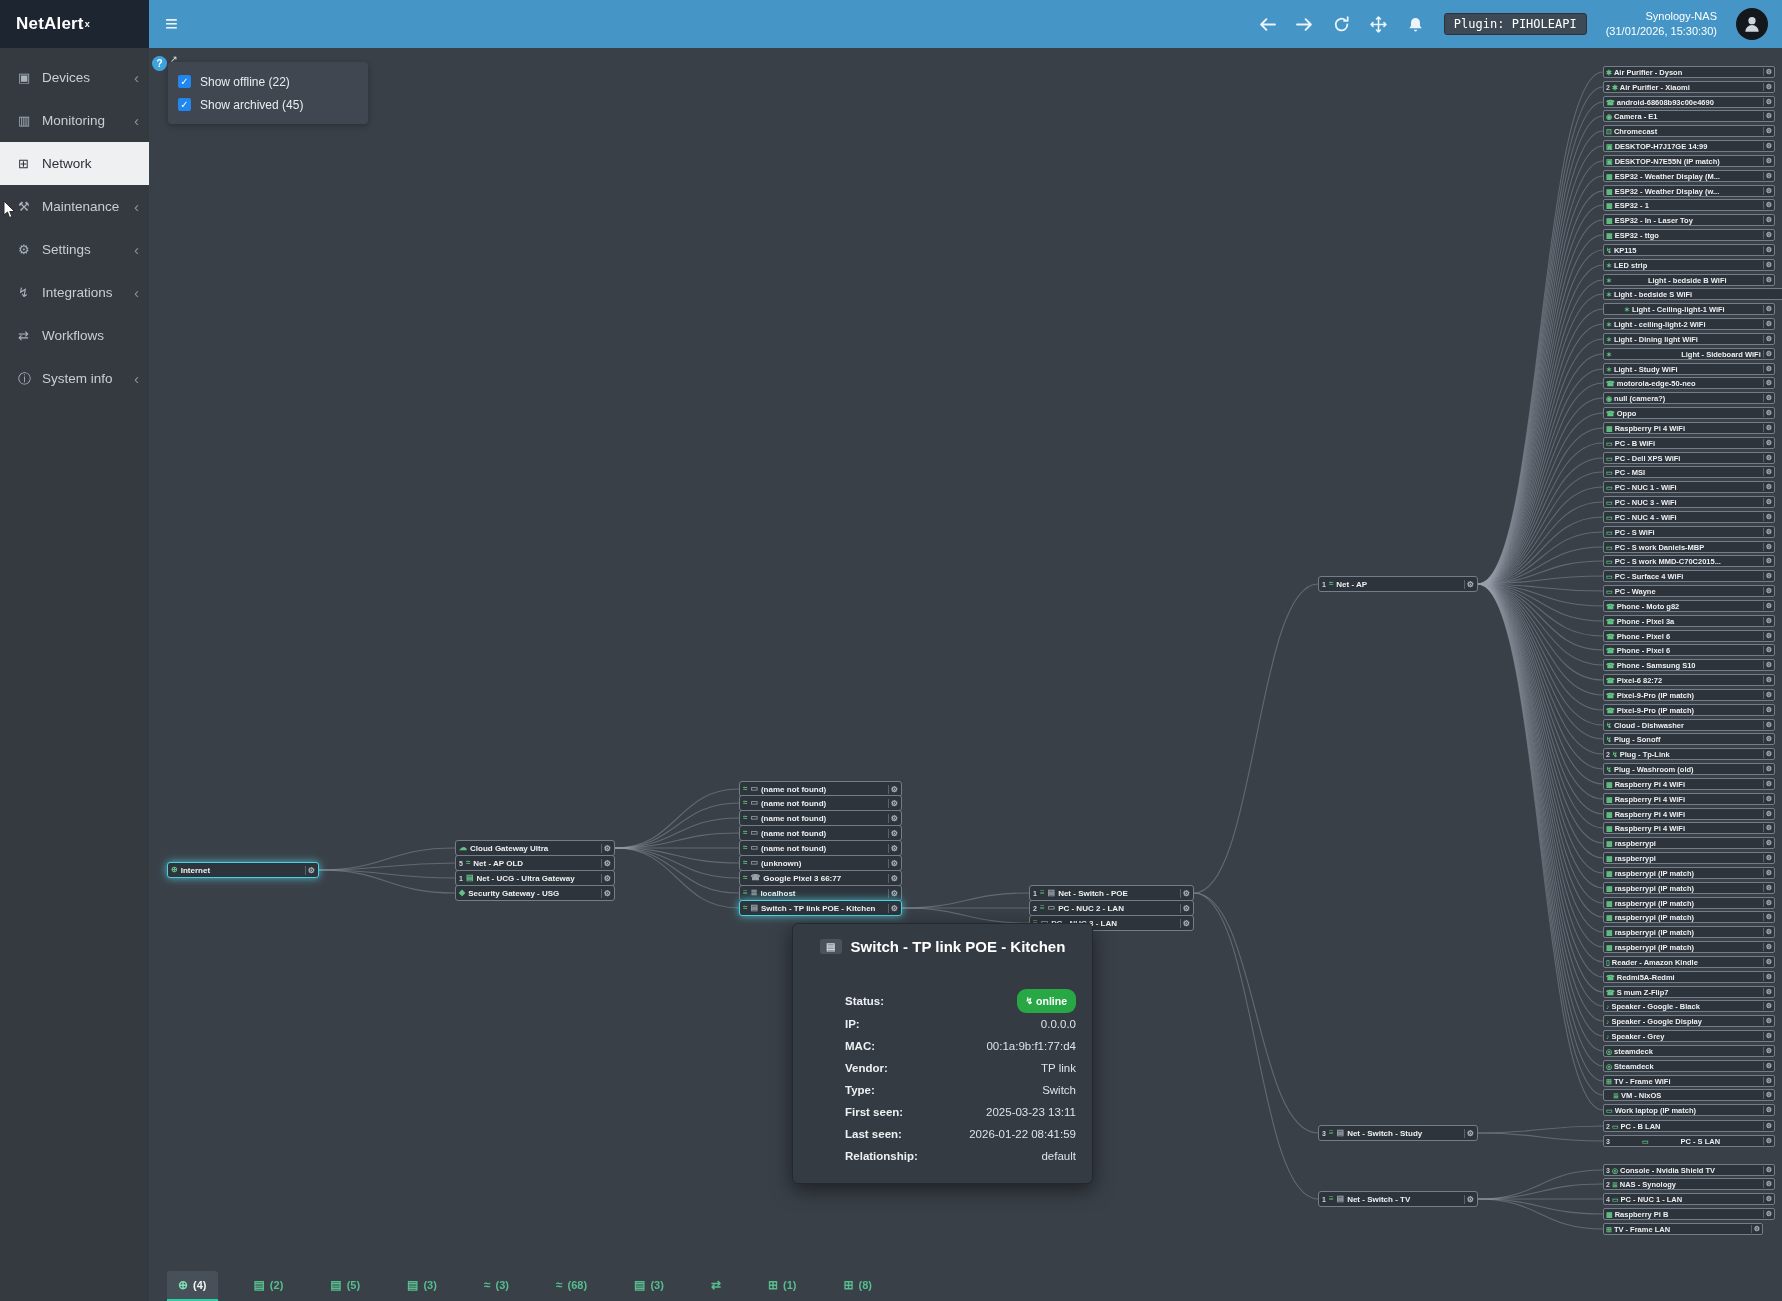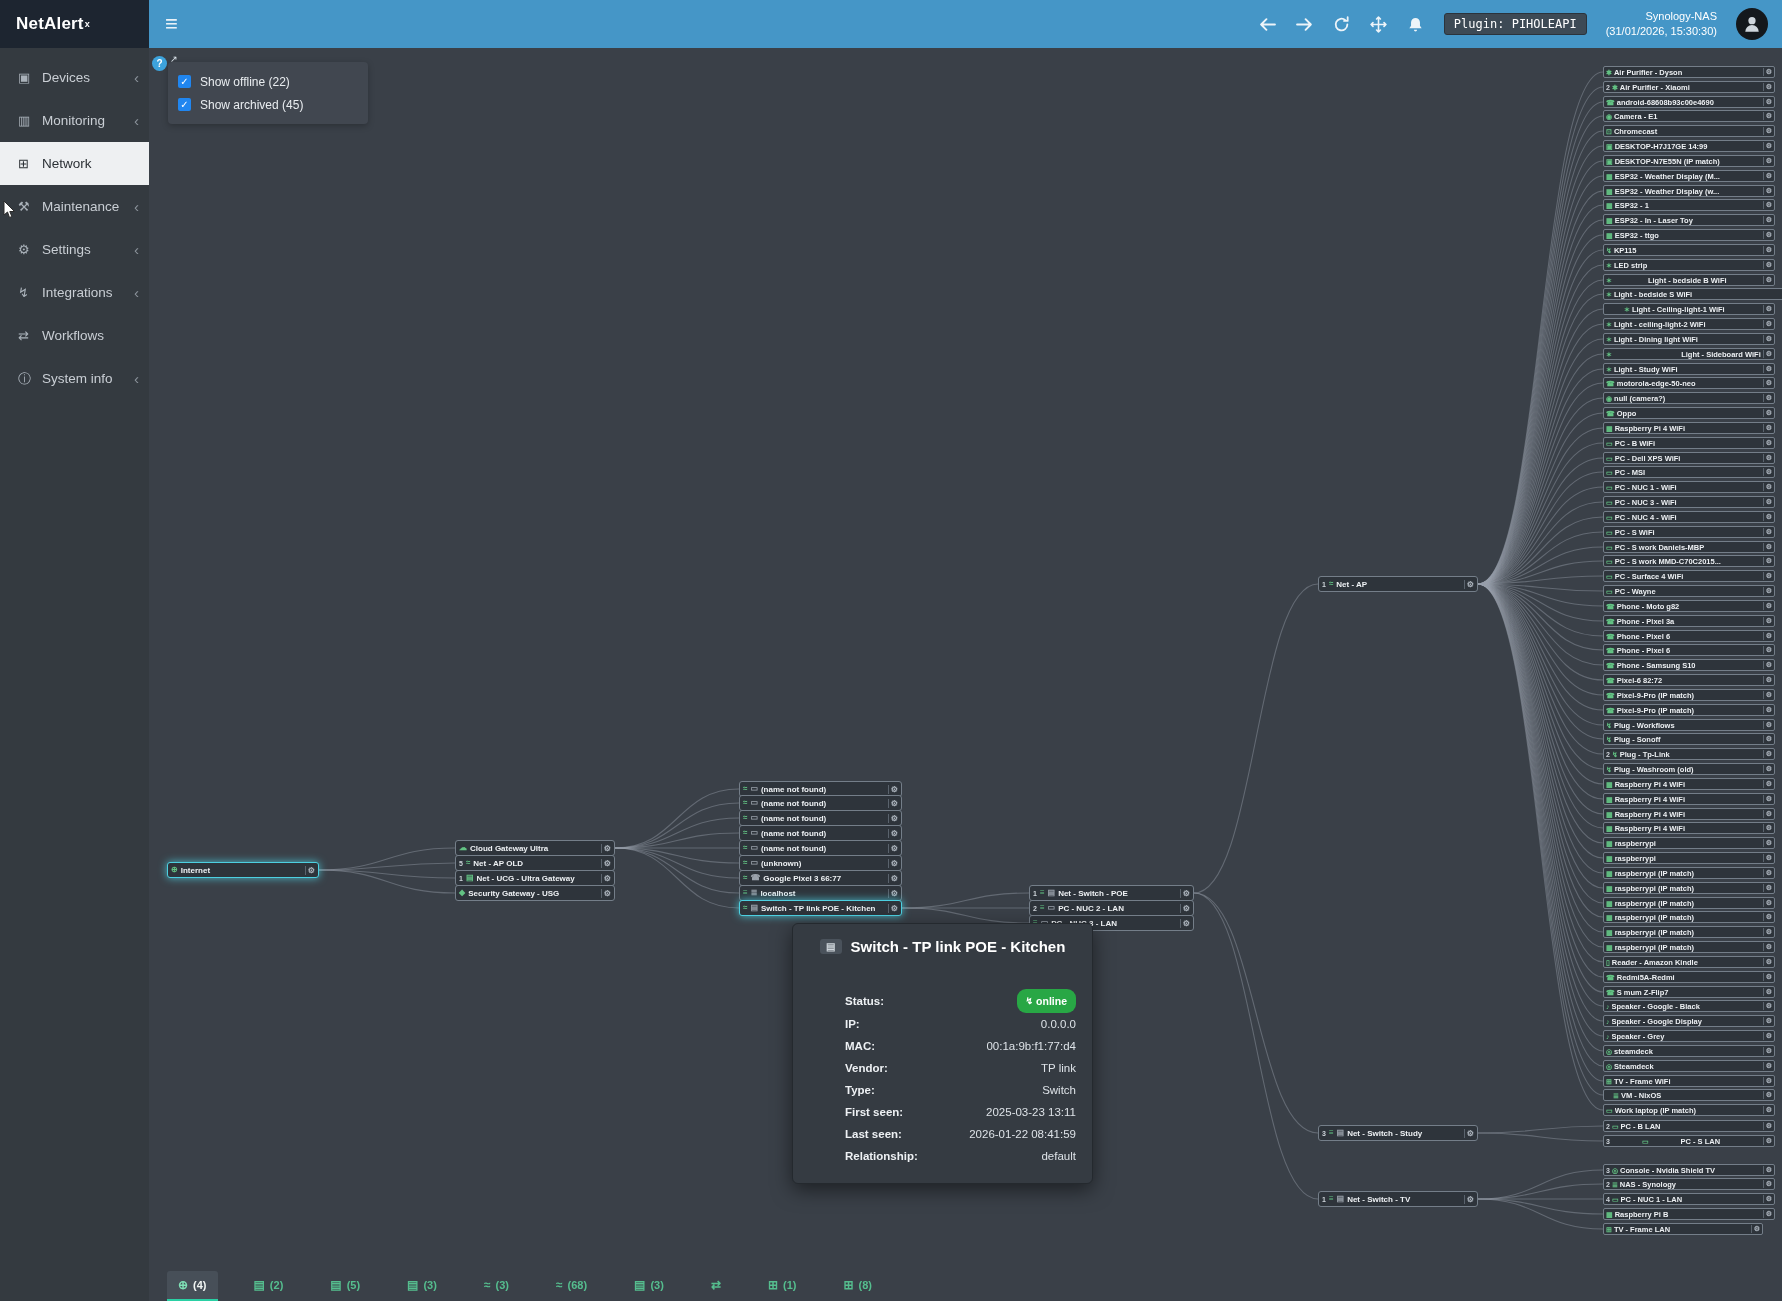--- a/index.html
+++ b/index.html
@@ -535,21 +535,21 @@
         <span class="nlb">Pixel-9-Pro (IP match)</span>
         <span class="ngear">⚙</span>
       </div>
       <div class="gnode sm" style="left: 1603px; top: 704px; width: 172px;">
         <span class="nic">☎</span>
         <span class="nlb">Pixel-9-Pro (IP match)</span>
         <span class="ngear">⚙</span>
       </div>
       <div class="gnode sm" style="left: 1603px; top: 719px; width: 172px;">
         <span class="nic">↯</span>
-        <span class="nlb">Plug - Workflows</span>
+        <span class="nlb">Cloud - Dishwasher</span>
         <span class="ngear">⚙</span>
       </div>
       <div class="gnode sm" style="left: 1603px; top: 733px; width: 172px;">
         <span class="nic">↯</span>
         <span class="nlb">Plug - Sonoff</span>
         <span class="ngear">⚙</span>
       </div>
       <div class="gnode sm" style="left: 1603px; top: 748px; width: 172px;">
         <span class="npx">2</span>
         <span class="nic">↯</span>

